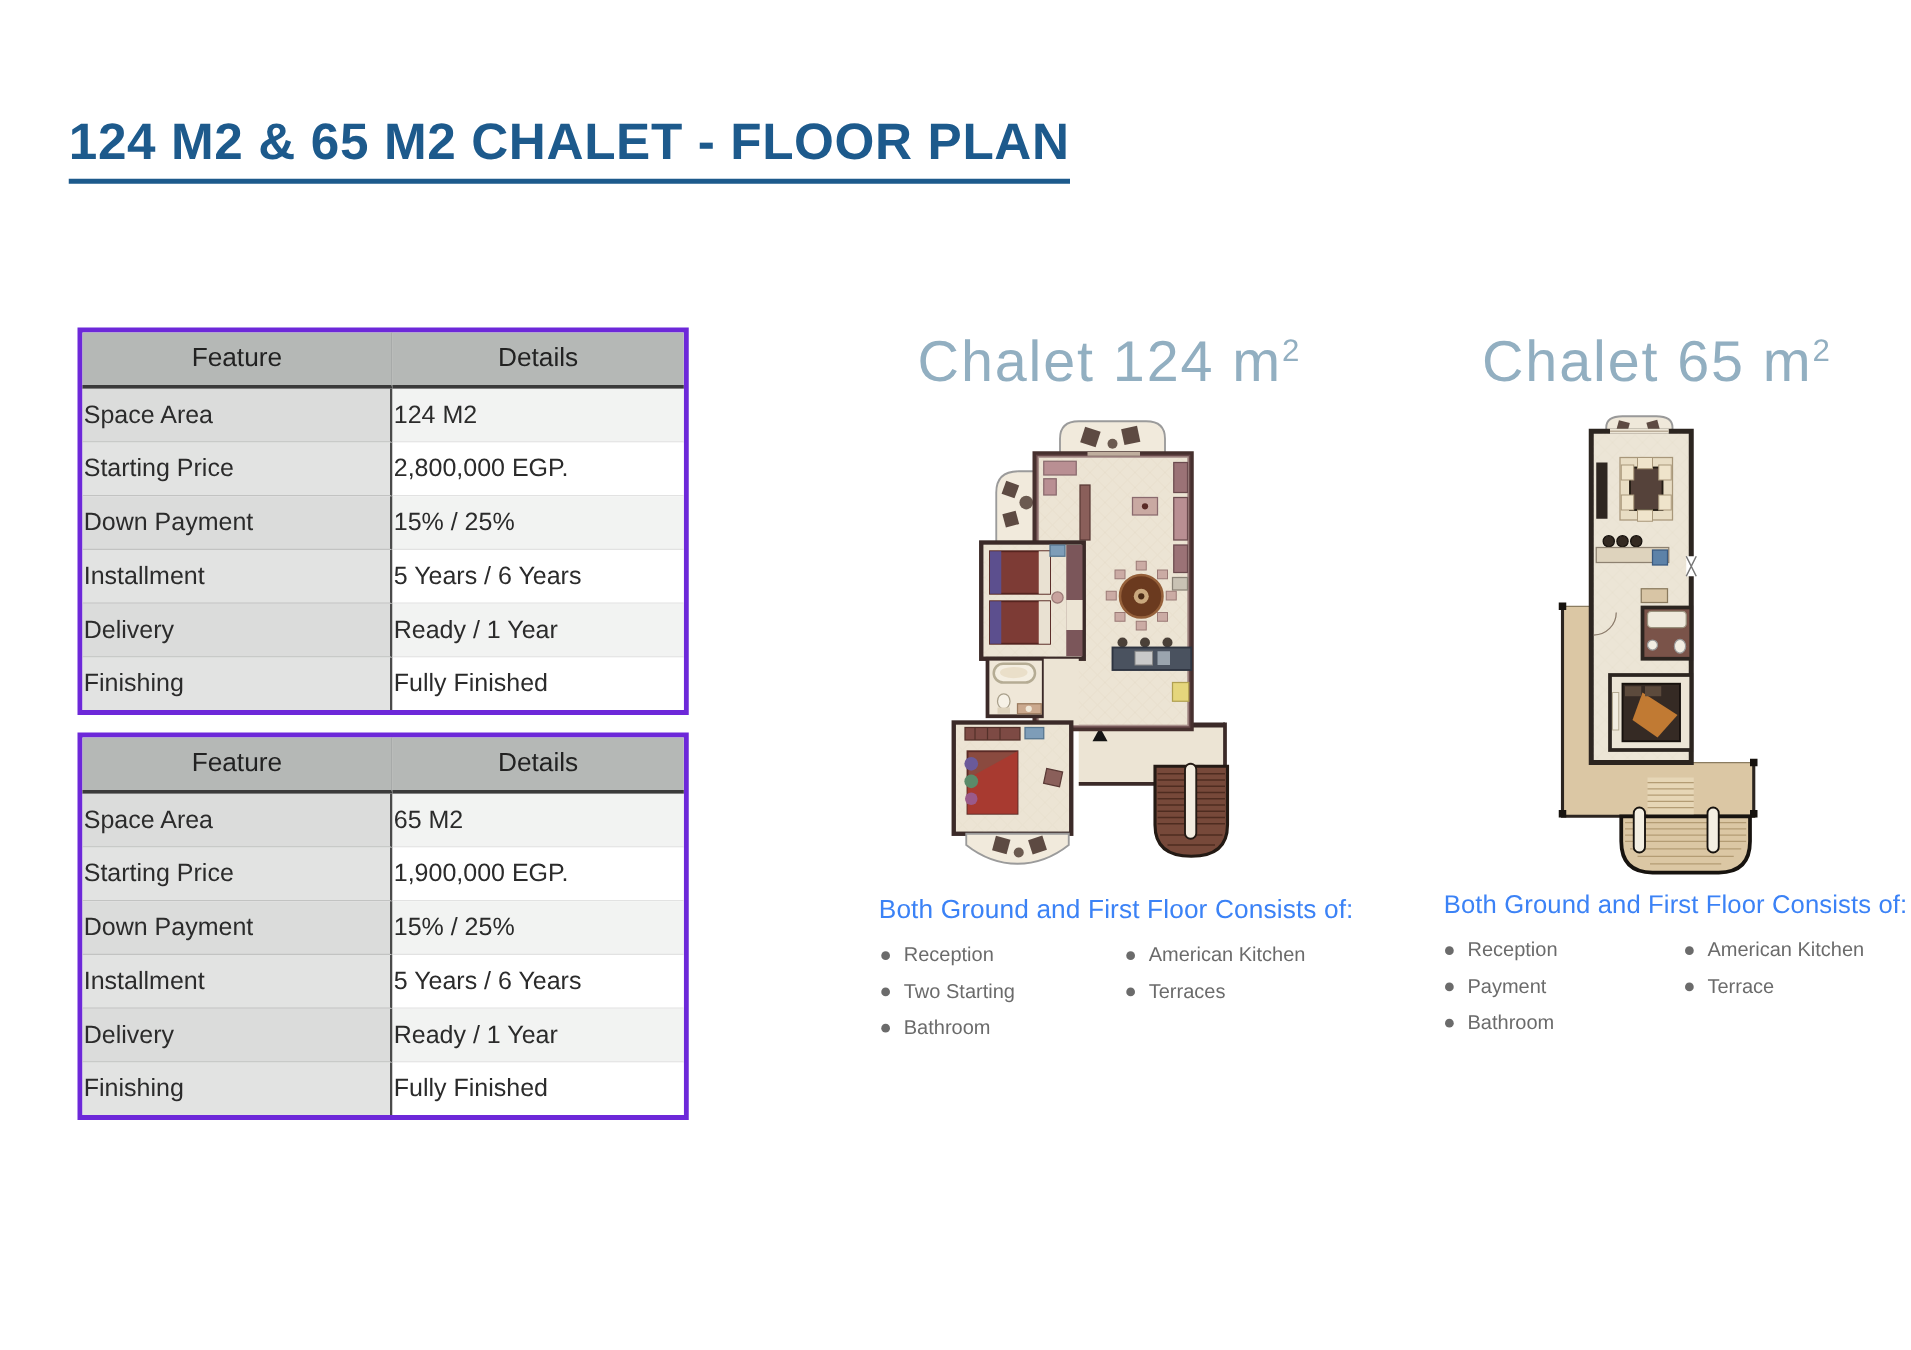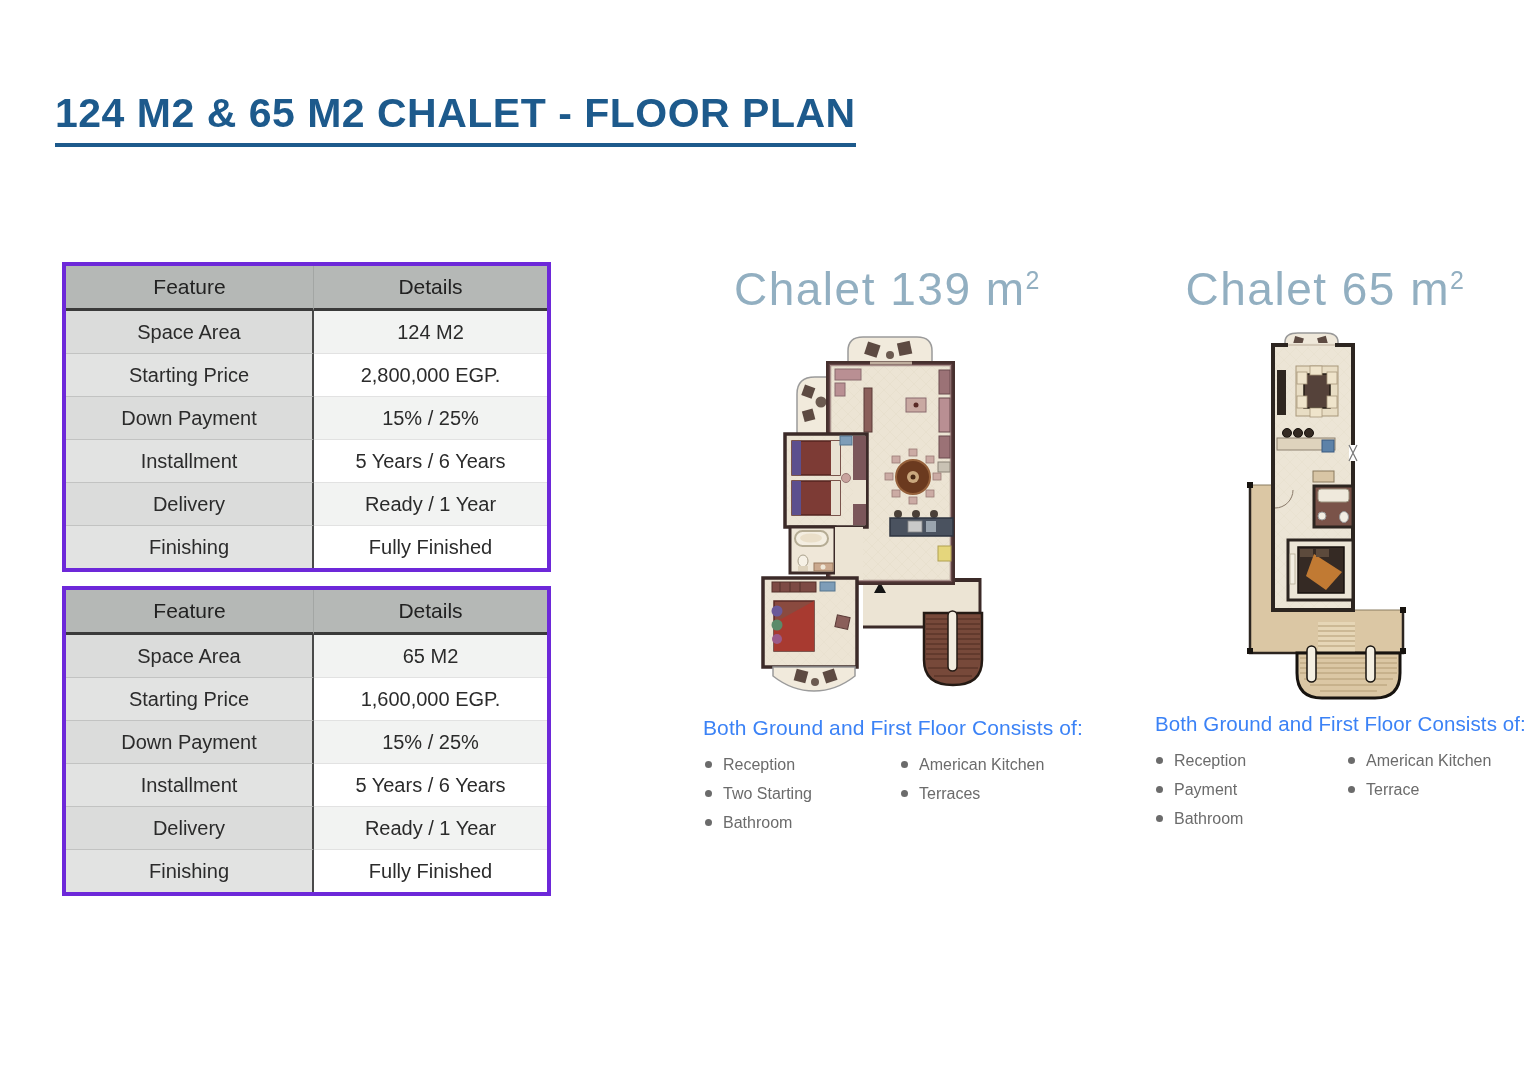--- a/index.html
+++ b/index.html
@@ -11,21 +11,21 @@
   .page-title{left:55px;top:90px;font-size:41px;font-weight:700;color:#1d5a8c;
               border-bottom:4px solid #1d5a8c;padding-bottom:6px;letter-spacing:.5px;
               white-space:nowrap;}
 
   
   .spec-table{border-collapse:separate;border-spacing:0;width:489px;
               border:4px solid #6d28d9;table-layout:fixed;}
   .spec-table th{background:#b5b8b6;height:40px;font-weight:400;font-size:21px;color:#222;
                  border-bottom:3px solid #3a3a3a;text-align:center;}
   .spec-table th:first-child{border-right:1px solid #a3a6a4;width:245px;}
-  .spec-table td{height:40px;font-size:20px;color:#2b2b2b;text-align:center;}
+  .spec-table td{height:40px;font-size:20px;color:#2b2b2b;}
   .spec-table td.feature{background:#e2e3e2;border-right:2px solid #4a4a4a;
                          border-bottom:1px solid #c2c3c2;}
   .spec-table tr:nth-child(even) td.feature{background:#dbdcdb;}
   .spec-table td.detail{background:#ffffff;border-bottom:1px solid #e2e2e2;}
   .spec-table tr:nth-child(even) td.detail{background:#f2f3f2;}
   .spec-table tr:last-child td{border-bottom:none;}
   #table-124{left:62px;top:262px;}
   #table-65{left:62px;top:586px;}
 
   
@@ -92,21 +92,21 @@
       <tr>
     <th>Feature</th>
     <th>Details</th>
   </tr>
   <tr>
     <td class="feature">Space Area</td>
     <td class="detail">65 M2</td>
   </tr>
   <tr>
     <td class="feature">Starting Price</td>
-    <td class="detail">1,600,000 EGP.</td>
+    <td class="detail">1,900,000 EGP.</td>
   </tr>
   <tr>
     <td class="feature">Down Payment</td>
     <td class="detail">15% / 25%</td>
   </tr>
   <tr>
     <td class="feature">Installment</td>
     <td class="detail">5 Years / 6 Years</td>
   </tr>
   <tr>
@@ -114,21 +114,21 @@
     <td class="detail">Ready / 1 Year</td>
   </tr>
   <tr>
     <td class="feature">Finishing</td>
     <td class="detail">Fully Finished</td>
   </tr>
 </tbody>
   </table>
 
 <div class="abs plan-heading" id="heading-124">
-  <span>Chalet 139 m</span><sup>2</sup>
+  <span>Chalet 124 m</span><sup>2</sup>
 </div>
 <div class="abs plan-heading" id="heading-65">
   <span>Chalet 65 m</span><sup>2</sup>
 </div>
 
 <svg class="abs plan-svg" id="plan-124" width="330" height="380" viewBox="0 0 330 380">
   <defs>
     <pattern id="diagA" width="12" height="12" patternUnits="userSpaceOnUse">
       <path d="M0 0 L12 12 M12 0 L0 12" stroke="#e2d8c4" stroke-width="0.7" fill="none"></path>
     </pattern>

